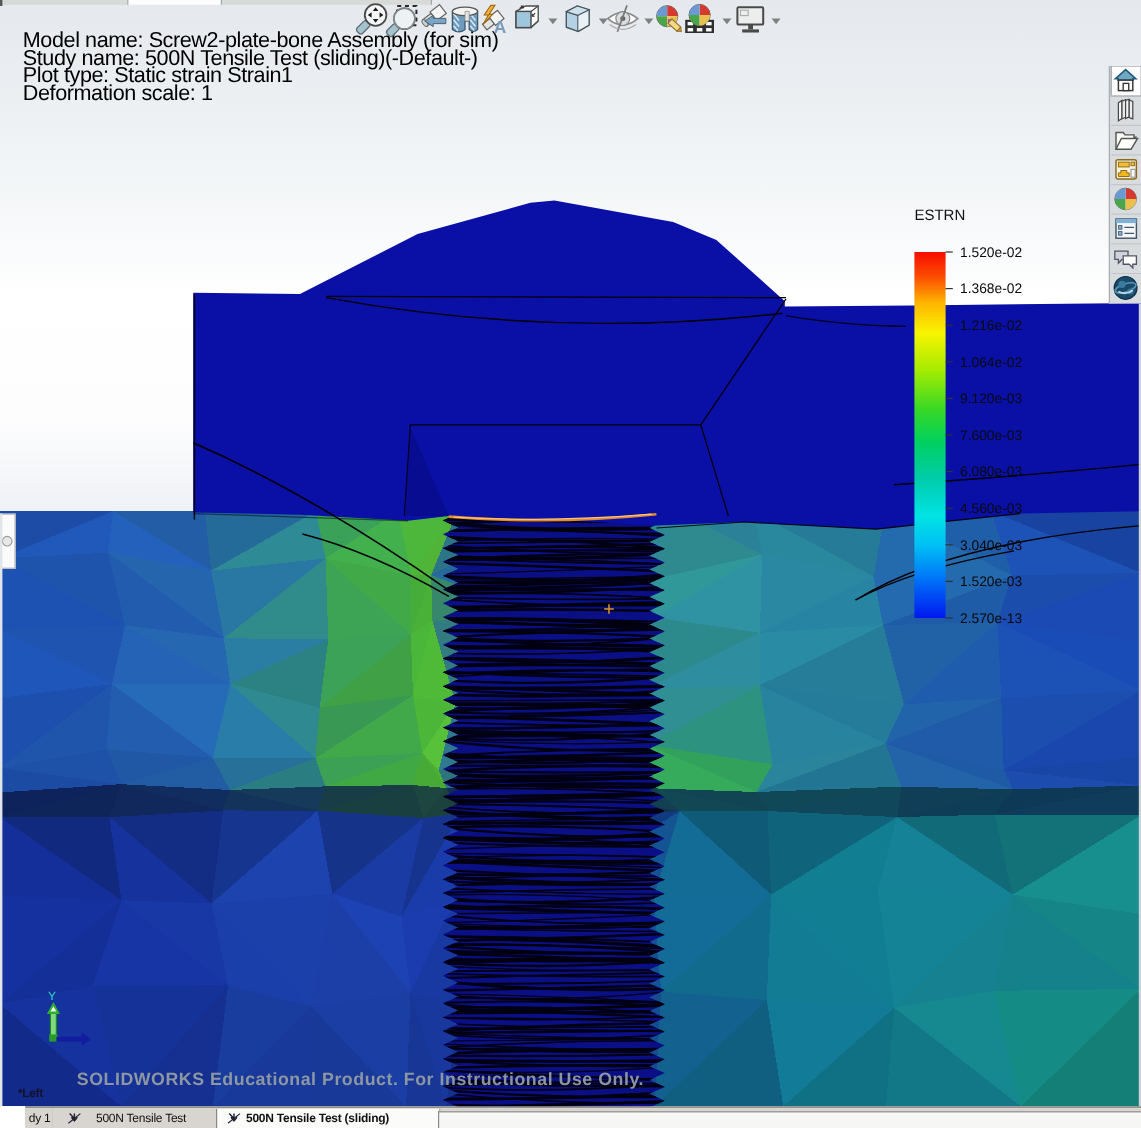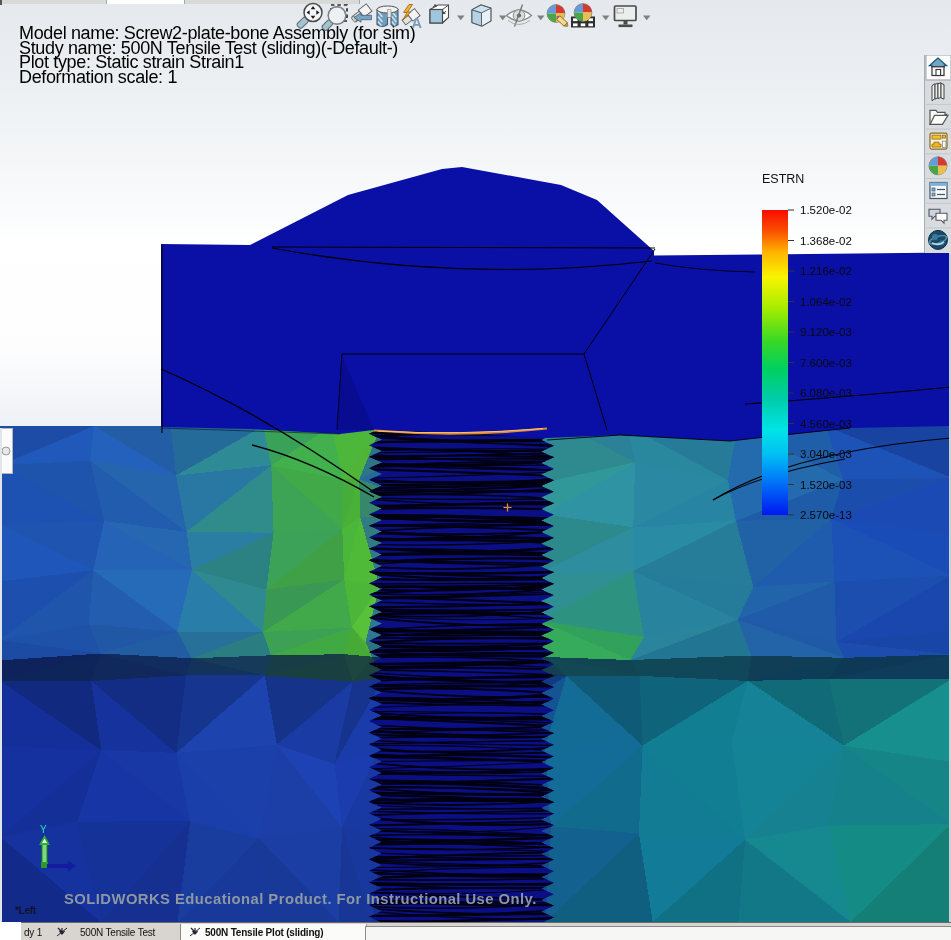--- a/index.html
+++ b/index.html
@@ -742,17 +742,17 @@
       <path d="M2,1 L6,5 M6,1 L6,6 M3.5,4 L6,7 L8.5,4" stroke="#223" stroke-width="1.2" fill="none"></path>
       <line x1="1" y1="9" x2="11" y2="1" stroke="#223" stroke-width="1"></line>
     </svg>
     <span class="tabtxt" style="left:36px;text-align:right;">500N Tensile Test</span>
   </div>
   <div class="tab" style="left:159px;width:185px;background:#fbfbfa;border-left:1px solid #888;">
     <svg width="13" height="12" viewBox="0 0 13 12" style="position:absolute;left:8px;top:3px;">
       <path d="M2,1 L6,5 M6,1 L6,6 M3.5,4 L6,7 L8.5,4" stroke="#223" stroke-width="1.2" fill="none"></path>
       <line x1="1" y1="9" x2="11" y2="1" stroke="#223" stroke-width="1"></line>
     </svg>
-    <span class="tabtxt" style="left:24px;font-weight:bold;">500N Tensile Plot (sliding)</span>
+    <span class="tabtxt" style="left:24px;font-weight:bold;">500N Tensile Test (sliding)</span>
   </div>
   <div id="emptystrip"></div>
 </div>
 </div>
 
 </body></html>

